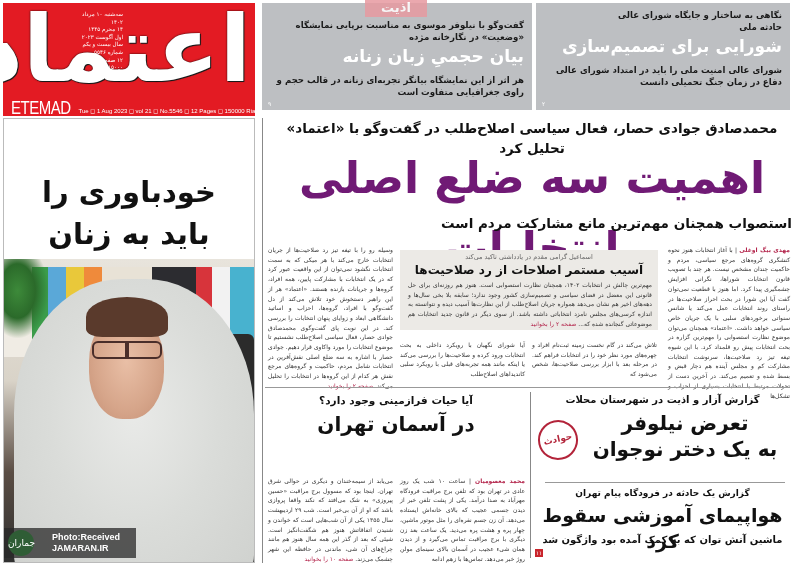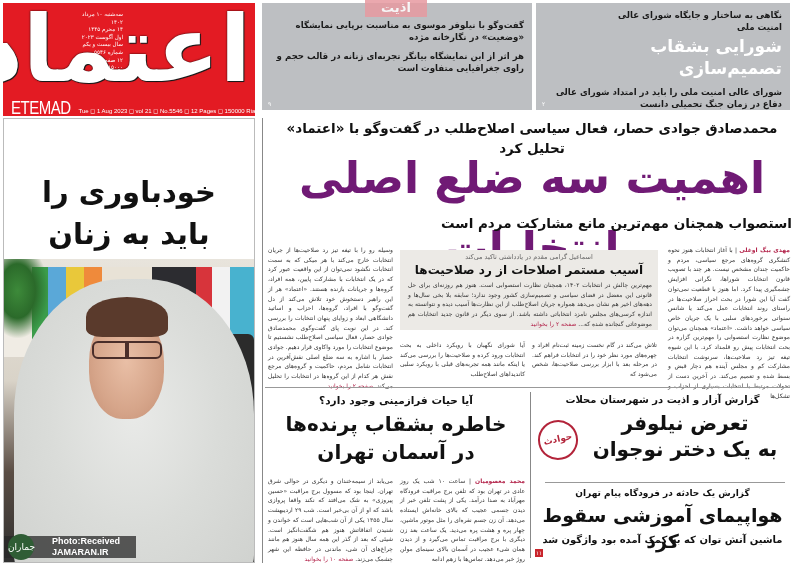--- a/index.html
+++ b/index.html
@@ -39,21 +39,21 @@
   .photo { position: absolute; left: 0; top: 140px; width: 252px; height: 305px; background: linear-gradient(180deg,#e8e4dc 0%,#d9d3c8 40%,#5a4d44 70%,#2f2f2f 100%); overflow: hidden; }
   .shelf-books { position: absolute; left: 0; top: 8px; width: 252px; height: 90px; display: flex; }
   .book { height: 100%; }
   .chair { position: absolute; left: 40px; top: 75px; width: 210px; height: 190px; background: #2b2b2b; border-radius: 6px; }
   .plant { position: absolute; left: 0; top: 0; width: 45px; height: 80px; background: radial-gradient(ellipse at 30% 40%, #3d8a3a 0%, #2b6a2a 40%, transparent 70%); }
   .scarf { position: absolute; left: 10px; top: 20px; width: 240px; height: 300px; background: radial-gradient(ellipse at 50% 45%, #e9eae8 0%, #dadcd9 50%, #cfd1ce 100%); border-radius: 45% 45% 8% 8%; }
   .face { position: absolute; left: 85px; top: 55px; width: 75px; height: 105px; background: radial-gradient(ellipse at 50% 45%, #e9bfa6 0%, #d6a58a 60%, #c48f74 100%); border-radius: 45%; }
   .hair { position: absolute; left: 82px; top: 38px; width: 82px; height: 40px; background: #5a3a2c; border-radius: 50% 50% 20% 20%; }
   .glasses { position: absolute; left: 88px; top: 82px; width: 70px; height: 18px; border: 2px solid #4a2e2a; border-radius: 6px; }
   .glasses::after { content: ""; position: absolute; left: 31px; top: -2px; width: 4px; height: 18px; background: #4a2e2a; }
-  .credit { position: absolute; left: 0; bottom: 6px; width: 132px; height: 22px; background: rgba(40,40,40,0.75); display: flex; align-items: center; }
+  .credit { position: absolute; left: 0; bottom: 6px; width: 132px; height: 30px; background: rgba(40,40,40,0.75); display: flex; align-items: center; }
   .credit-logo { width: 26px; height: 26px; border-radius: 50%; background: #2f5d35; margin-left: 4px; color: #fff; font-size: 9px; text-align: center; line-height: 26px; }
   .credit-text { color: #fff; font-family: "Liberation Sans", sans-serif; font-size: 9px; line-height: 11px; margin-left: 18px; font-weight: bold; }
 
   
   .body-text { position: absolute; direction: rtl; text-align: justify; font-size: 6px; line-height: 9.7px; color: #333; }
   .byline { color: #b3244b; font-weight: bold; }
   .continued { color: #b3244b; }
   .col-a { left: 268px; top: 245px; width: 125px; height: 140px; }
   .col-d { left: 668px; top: 245px; width: 122px; height: 140px; }
 
@@ -96,28 +96,29 @@
     <div>۱۵۰۰۰ تومان</div>
   </div>
   <div class="en-bar">
     <span class="en-logo">ETEMAD</span>
     <span class="en-meta">Tue ◻ 1 Aug 2023 ◻ vol 21 ◻ No.5546 ◻ 12 Pages ◻ 150000 Rials</span>
   </div>
 </div>
 
 <div class="teaser teaser-mid">
   <div class="kicker" style="padding-top:10px;">گفت‌وگو با نیلوفر موسوی به مناسبت برپایی نمایشگاه «وضعیت» در نگارخانه مژده</div>
+  <div class="head">بیان حجمیِ زبان زنانه</div>
   <div class="dek">هر اثر از این نمایشگاه بیانگر تجربه‌ای زنانه در قالب حجم و راوی جغرافیایی متفاوت است</div>
   <span class="page-tag">۹</span>
 </div>
 <div class="tab-banner">اذیت</div>
 <div class="divider-v" style="left:533px; top:6px; height:100px; background:#fff;"></div>
 <div class="teaser teaser-right">
-  <div class="kicker" style="width:175px;">نگاهی به ساختار و جایگاه شورای عالی امنیت ملی</div>
-  <div class="head">شورایی بشقاب تصمیم‌سازی</div>
+  <div class="kicker" style="width:175px;">نگاهی به ساختار و جایگاه شورای عالی حادثه ملی</div>
+  <div class="head">شورایی برای تصمیم‌سازی</div>
   <div class="dek">شورای عالی امنیت ملی را باید در امتداد شورای عالی دفاع در زمان جنگ تحمیلی دانست</div>
   <span class="page-tag">۲</span>
 </div>
 
 <div class="divider-v" style="left:262px; top:118px; height:445px;"></div>
 <div class="main-kicker">محمدصادق جوادی حصار، فعال سیاسی اصلاح‌طلب در گفت‌وگو با «اعتماد» تحلیل کرد</div>
 <div class="main-head">اهمیت سه ضلع اصلی انتخابات</div>
 <div class="main-dek">استصواب همچنان مهم‌ترین مانع مشارکت مردم است</div>
 
 <div class="body-text col-a">
@@ -171,21 +172,20 @@
       <div class="credit-text">
         <div>Photo:Received</div>
         <div>JAMARAN.IR</div>
       </div>
     </div>
   </div>
 </div>
 
 <div class="ufo-kicker">آیا حیات فرازمینی وجود دارد؟</div>
 <div class="ufo-head">
-  <div>خاطره بشقاب پرنده‌ها</div>
   <div>در آسمان تهران</div>
 </div>
 <div class="body-text col-e">
   <span class="byline">محمد معصومیان</span> |
   <span>ساعت ۱۰ شب یک روز عادی در تهران بود که تلفن برج مراقبت فرودگاه مهرآباد به صدا درآمد. یکی از پشت تلفن خبر از دیدن جسمی عجیب که بالای خانه‌اش ایستاده می‌دهد. آن زن جسم نقره‌ای را مثل موتور ماشین، چهار پره و هشت پره می‌دید. یک ساعت بعد زن دیگری با برج مراقبت تماس می‌گیرد و از دیدن همان شیء عجیب در آسمان بالای سینمای مولن روژ خبر می‌دهد. تماس‌ها با زهم ادامه</span>
 </div>
 <div class="body-text col-f">
   <span>می‌یابد از سیمه‌خندان و دیگری در حوالی شرق تهران. اینجا بود که مسوول برج مراقبت «حسین پیروزی» به شک می‌افتد که نکند واقعا پروازی باشد که او از آن بی‌خبر است. شب ۲۹ اردیبهشت سال ۱۳۵۵ یکی از آن شب‌هایی است که خواندن و شنیدن اتفاقاتش هنوز هم شگفت‌انگیز است. شیئی که بعد از گذر این همه سال هنوز هم مانند چراغ‌های آن شی، ماندنی در حافظه این شهر چشمک می‌زند.</span>
   <span class="continued">صفحه ۱۰ را بخوانید</span>
 </div>

